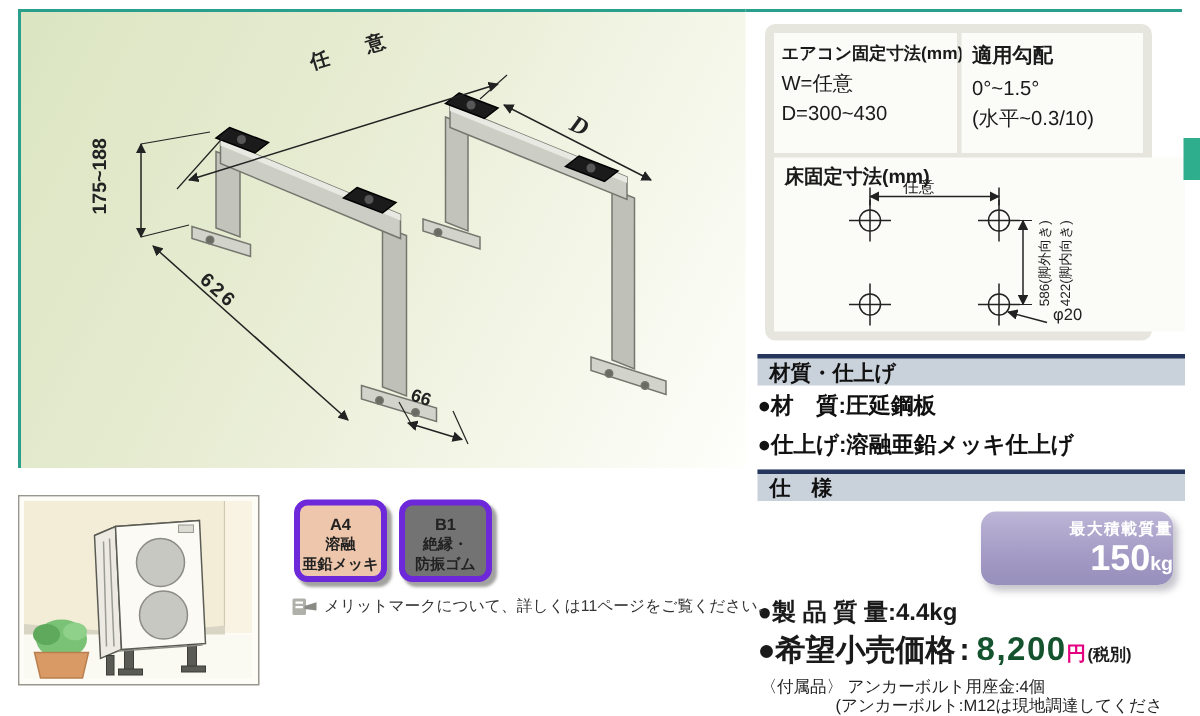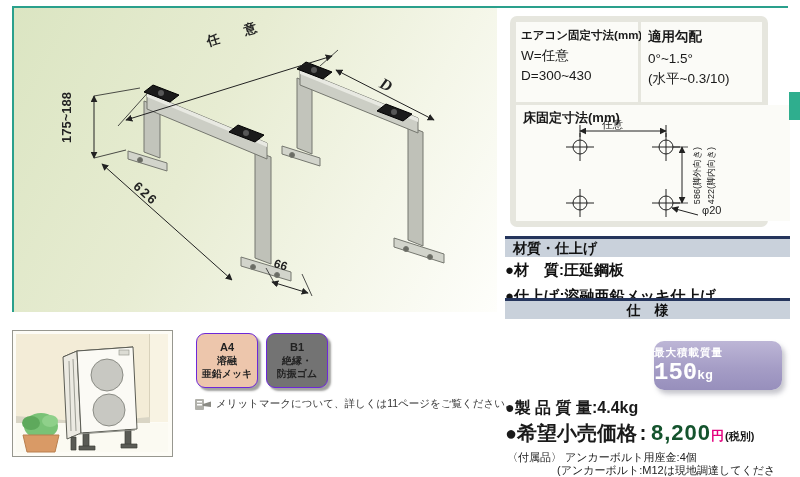--- a/index.html
+++ b/index.html
@@ -35,45 +35,45 @@
   .floor-outer-lbl { left:142px; top:64px; transform:rotate(-90deg); transform-origin:center; width:78px; text-align:center; font-size:9px; }
   .floor-inner-lbl { left:156px; top:64px; transform:rotate(-90deg); transform-origin:center; width:78px; text-align:center; font-size:9px; }
   .floor-hole-lbl { left:186px; top:99px; font-size:11px; }
 
   .side-tab { position:absolute; left:789px; top:92px; width:11px; height:28px; background:#2fae8e; }
 
   
   .section-bar { position:absolute; left:505px; width:285px; height:21px; background:#c9d1db;
     border-top:3px solid #25355c; font-weight:bold; font-size:14px; padding:1px 8px 0 8px; color:#111; }
   .bar-material { top:236px; }
-  .bar-spec { top:298px;text-align:center; }
+  .bar-spec { top:313px; }
   .mat-row { position:absolute; left:505px; font-size:15px; font-weight:bold; color:#111; white-space:nowrap; }
   .mat-row-1 { top:261px; }
   .mat-row-2 { top:287px; }
 
   .load-badge { position:absolute; left:654px; top:341px; width:128px; height:49px; border-radius:10px;
     background:linear-gradient(180deg,#bdb6d6 0%,#a59dc6 55%,#978fbc 100%);
-    box-shadow:3px 4px 5px rgba(90,90,110,0.35); text-align:left; color:#fff; padding-top:5px;font-family:Liberation Mono, monospace; }
+    box-shadow:3px 4px 5px rgba(90,90,110,0.35); text-align:right; color:#fff; padding-top:5px; }
   .load-badge .badge-title { font-size:10.5px; font-weight:bold; letter-spacing:1px; }
   .load-badge .badge-value { font-size:24px; font-weight:bold; line-height:1.05; }
   .load-badge .badge-unit { font-size:13px; font-weight:bold; }
 
   .weight-row { position:absolute; left:505px; top:398px; font-size:16px; font-weight:bold; white-space:nowrap; }
   .price-row { position:absolute; left:505px; top:420px; display:flex; align-items:baseline; white-space:nowrap; }
   .price-label { font-size:20px; font-weight:bold;font-family:Liberation Mono, monospace; }
   .price-amount { font-size:22px; font-weight:bold; color:#14532d; letter-spacing:1px; margin-left:2px; }
   .price-unit { font-size:13px; font-weight:bold; color:#e4007f; }
   .price-tax { font-size:11px; font-weight:bold; margin-left:1px; }
   .acc-line1 { position:absolute; left:507px; top:450px; font-size:11px; color:#222; }
   .acc-line2 { position:absolute; left:557px; top:463px; font-size:11px; color:#222; }
 
   
   .illus-box { position:absolute; left:12px; top:330px; width:161px; height:127px;
     border:1.5px solid #97978f; background:#fdfcf6; }
-  .merit-badge { position:absolute; top:333px; width:62px; height:55px; border:1px solid #6d28d9; border-radius:9px;
+  .merit-badge { position:absolute; top:333px; width:62px; height:55px; border:4px solid #6d28d9; border-radius:9px;
     box-shadow:3px 3px 2px rgba(70,70,65,0.5); text-align:center; font-weight:bold; color:#222;
     font-size:10px; line-height:1.3; padding-top:6px; }
   .badge-a4 { left:196px; background:#edc6ac; }
   .badge-b1 { left:266px; background:#737373; }
   .merit-badge .code { font-size:11px; }
   .merit-note { position:absolute; left:194px; top:397px; display:flex; align-items:flex-end; gap:4px; }
   .merit-note .note-text { font-size:10.5px; color:#333; }
 </style>
 </head>
 <body>

